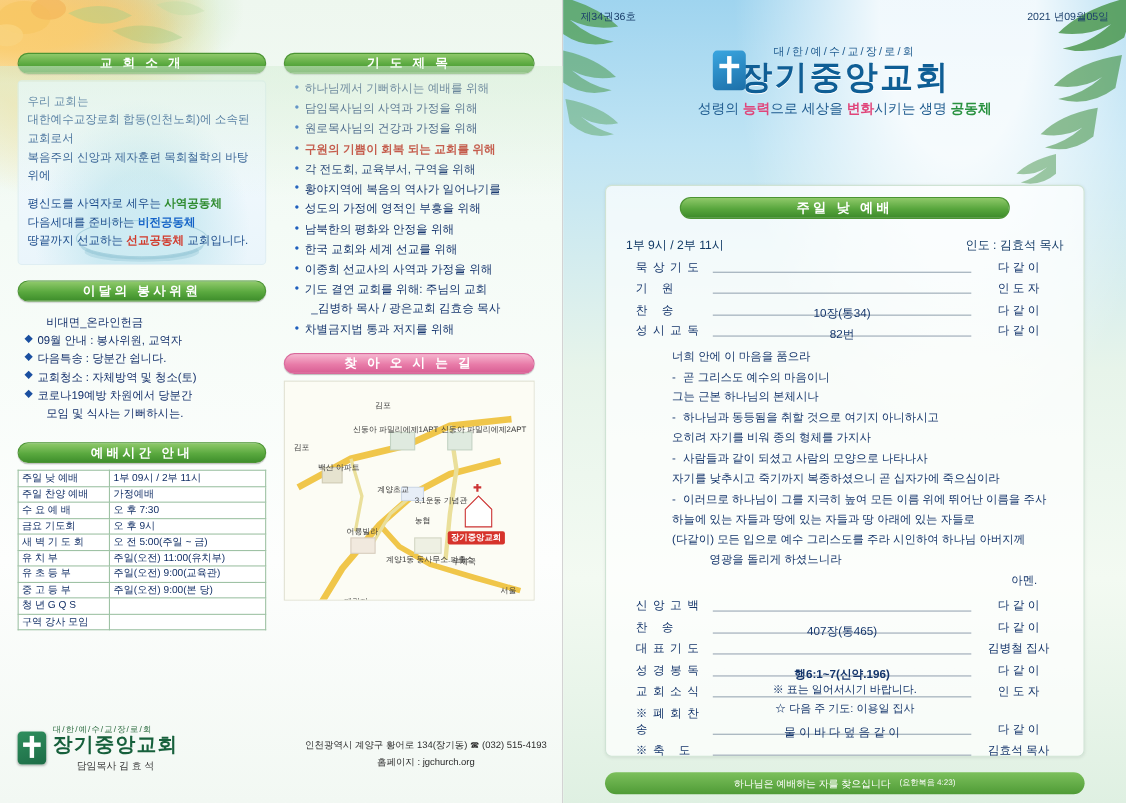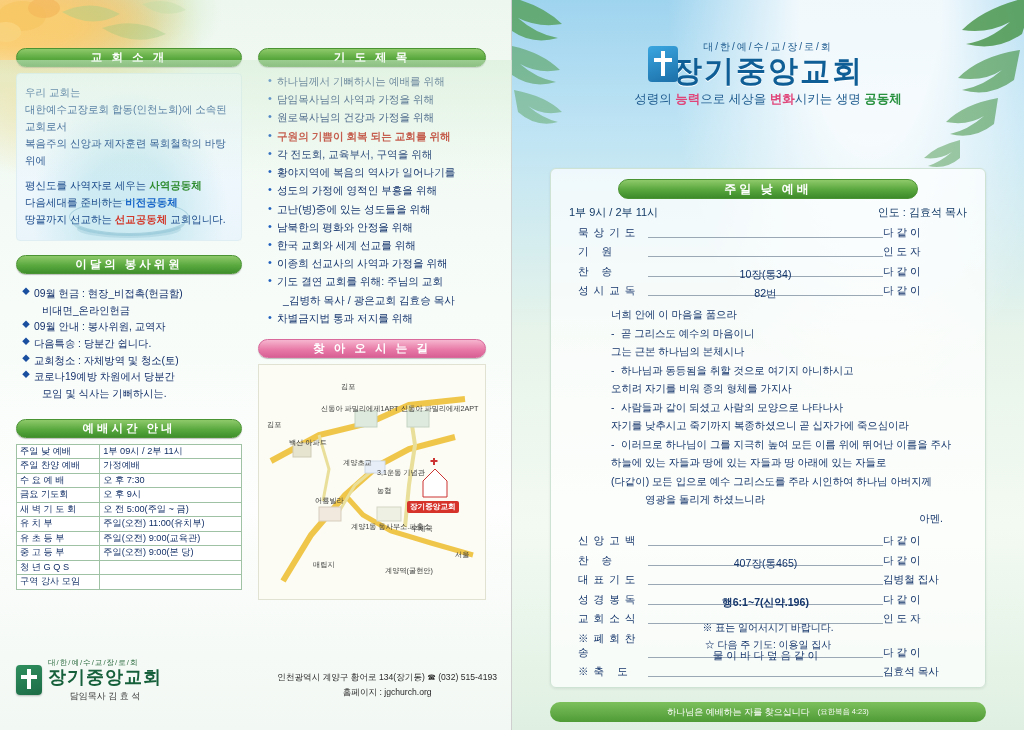--- a/index.html
+++ b/index.html
@@ -99,21 +99,21 @@
     width:100%; border-collapse:collapse; margin-top:6px; background:#fff;
   }
   table.sched td{
     border:1px solid #9fc2a5; font-size:9.2px; color:#133067; padding:1px 3px; line-height:1.25;
     white-space:nowrap;
   }
   table.sched td.c1{ width:37%; }
   table.sched td.c2{ width:63%; }
 
   .map-wrap{
-    margin-top:6px; height:236px; position:relative; overflow:hidden;
+    margin-top:6px; height:200px; position:relative; overflow:hidden;
     background:linear-gradient(180deg,#fdfdf7,#f7f7ee);
     border:1px solid #e2e2d2;
   }
   .map-label{
     position:absolute; font-size:7.2px; color:#3a3a3a; white-space:nowrap; line-height:1.15;
   }
   .church-tag{
     position:absolute; font-size:7.6px; color:#fff; background:#d6332b;
     padding:1px 3px; border-radius:2px; white-space:nowrap; font-weight:bold;
   }
@@ -184,36 +184,36 @@
   }
   .order-title{
     width:300px; margin:0 auto; height:20px; border-radius:11px;
     background:linear-gradient(180deg,#8fc96a,#58a63d 55%,#3c8a2a);
     color:#fff; font-size:12px; font-weight:bold; letter-spacing:3px;
     display:flex; align-items:center; justify-content:center;
     border:1px solid #4b9433;
   }
   .order-times{
     display:flex; justify-content:space-between; align-items:center;
-    font-size:11px; color:#123a66; margin-top:6px; padding:0 4px;
+    font-size:11px; color:#123a66; margin-top:16px; padding:0 4px;
   }
   .ord-row{
     display:flex; align-items:flex-end; font-size:10.6px; color:#14356b;
     margin-top:5.5px; padding:0 2px;margin-left:11px;
   }
   .ord-row .lbl{ width:70px; letter-spacing:5px; flex:none; }
   .ord-row .mid{
     flex:1; text-align:center; position:relative; padding:0 6px;
   }
   .ord-row .mid span{ position:relative; top:3px; background:transparent; padding:0 4px; }
   .ord-row .mid::before{
     content:""; position:absolute; left:0; right:0; bottom:2px; border-bottom:1px solid #9aa8b5;
   }
   .ord-row .mid span{ background:rgba(255,255,255,.0); }
-  .ord-row .rgt{ width:86px; text-align:left; flex:none; }
+  .ord-row .rgt{ width:86px; text-align:center; flex:none; }
 
   .verse{
     margin-top:8px; font-size:10.4px; color:#14356b; line-height:1.78; padding-left:46px;
   }
   .verse .b{ position:relative; padding-left:10px; }
   .verse .b::before{ content:"-"; position:absolute; left:0; }
   .verse .amen{ display:block; text-align:right; padding-right:28px; }
 
   .notes{
     position:absolute; left:14px; right:14px; bottom:34px; font-size:10px; color:#14356b; line-height:1.7;
@@ -257,21 +257,20 @@
           <div>다음세대를 준비하는 <span class="hl-blue">비전공동체</span></div>
           <div>땅끝까지 선교하는 <span class="hl-red">선교공동체</span> 교회입니다.</div>
           <div class="ripple"></div>
         </div>
       </div>
 
       <div style="margin-top:14px;">
         <div class="sec-head">이달의 봉사위원</div>
         <div class="sec-body">
           <ul class="vol-list">
-            <li>09월 헌금 : 현장_비접촉(헌금함)</li>
             <li class="nob">비대면_온라인헌금</li>
             <li>09월 안내 : 봉사위원, 교역자</li>
             <li>다음특송 : 당분간 쉽니다.</li>
             <li>교회청소 : 자체방역 및 청소(토)</li>
             <li>코로나19예방 차원에서 당분간</li>
             <li class="nob">모임 및 식사는 기뻐하시는.</li>
           </ul>
         </div>
       </div>
 
@@ -328,21 +327,20 @@
       <div>
         <div class="sec-head">기 도 제 목</div>
         <ul class="bullets">
           <li>하나님께서 기뻐하시는 예배를 위해</li>
           <li>담임목사님의 사역과 가정을 위해</li>
           <li>원로목사님의 건강과 가정을 위해</li>
           <li><b>구원의 기쁨이 회복 되는 교회를 위해</b></li>
           <li>각 전도회, 교육부서, 구역을 위해</li>
           <li>황야지역에 복음의 역사가 일어나기를</li>
           <li>성도의 가정에 영적인 부흥을 위해</li>
-          <li>고난(병)중에 있는 성도들을 위해</li>
           <li>남북한의 평화와 안정을 위해</li>
           <li>한국 교회와 세계 선교를 위해</li>
           <li>이종희 선교사의 사역과 가정을 위해</li>
           <li><span>기도 결연 교회를 위해: 주님의 교회</span><span class="sub">_김병하 목사 / 광은교회 김효승 목사</span></li>
           <li>차별금지법 통과 저지를 위해</li>
         </ul>
       </div>
 
       <div style="margin-top:12px;">
         <div class="sec-head pink">찾 아 오 시 는 길</div>
@@ -410,20 +408,24 @@
       </g>
     </svg>
     <svg class="sky-leaves2" viewBox="0 0 170 150">
       <g fill="#46963f" opacity=".8">
         <path d="M0 4 q44 8 66 30 q-24 4 -44 -6 q18 16 40 20 q-28 8 -50 -10z"></path>
         <path d="M6 54 q38 6 58 26 q-22 4 -40 -6 q16 14 36 18 q-26 8 -48 -10z" opacity=".75"></path>
         <path d="M18 100 q32 6 48 22 q-20 4 -34 -6 q14 12 30 16 q-22 6 -40 -10z" opacity=".6"></path>
       </g>
     </svg>
 
+    <div class="r-top">
+      <div>제34권36호</div>
+      <div>2021 년09월05일</div>
+    </div>
 
     <div class="r-title">
       <div class="r-logo"></div>
       <div class="r-denom">대/한/예/수/교/장/로/회</div>
       <div class="r-name">장기중앙교회</div>
       <div class="r-slogan">
         <span>성령의 </span><span class="p">능력</span><span>으로 세상을 </span><span class="p">변화</span><span>시키는 생명 </span><span class="g">공동체</span>
       </div>
     </div>
 

